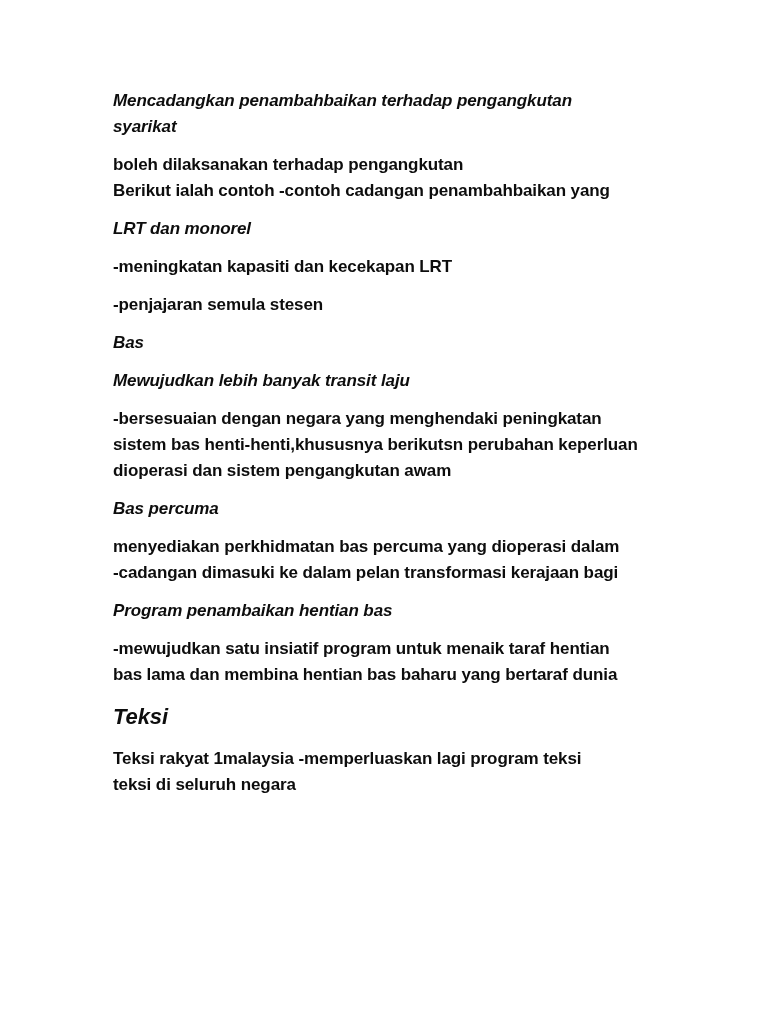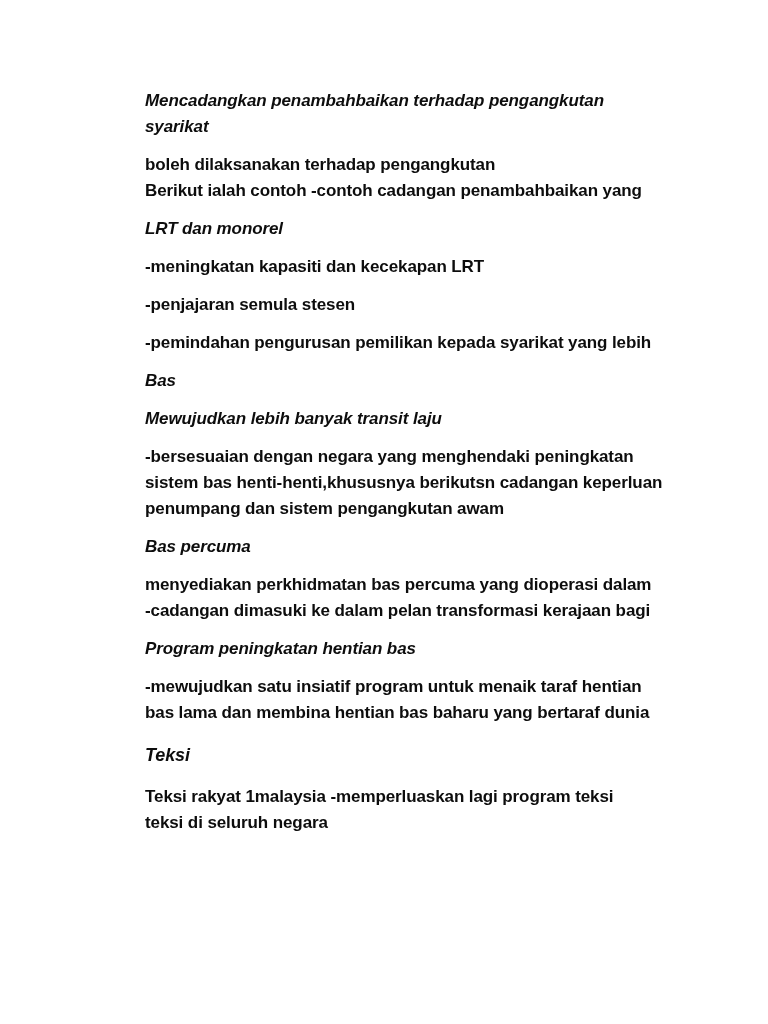--- a/index.html
+++ b/index.html
@@ -31,28 +31,27 @@
   .block {
     margin: 0 0 12px 0;
   }
   .block .line {
     white-space: nowrap;
     line-height: 26px;
     font-size: 17px;
     font-weight: 700;
     color: #0d0d0d;
     letter-spacing: -0.1px;
-    margin-left: 32px;
   }
   .block.heading .line {
     font-style: italic;
   }
   .block.heading-large .line {
     font-style: italic;
-    font-size: 18px;
+    font-size: 22px;
     line-height: 34px;
   }
 </style>
 </head>
 <body>
 
 <div class="page">
   <div class="content">
 
     <div class="block heading">
@@ -71,48 +70,47 @@
 
     <div class="block body">
       <div class="line">-meningkatan kapasiti dan kecekapan LRT</div>
     </div>
 
     <div class="block body">
       <div class="line">-penjajaran semula stesen</div>
     </div>
 
     <div class="block body">
-      <div class="line">-pemindahan pengurusan pemilikan kepada syarikat yang lebih</div>
     </div>
 
     <div class="block heading">
       <div class="line">Bas</div>
     </div>
 
     <div class="block heading">
       <div class="line">Mewujudkan lebih banyak transit laju</div>
     </div>
 
     <div class="block body">
       <div class="line">-bersesuaian dengan negara yang menghendaki peningkatan</div>
-      <div class="line">sistem bas henti-henti,khususnya berikutsn cadangan keperluan</div>
-      <div class="line">penumpang dan sistem pengangkutan awam</div>
+      <div class="line">sistem bas henti-henti,khususnya berikutsn perubahan keperluan</div>
+      <div class="line">dioperasi dan sistem pengangkutan awam</div>
     </div>
 
     <div class="block heading">
       <div class="line">Bas percuma</div>
     </div>
 
     <div class="block body">
       <div class="line">menyediakan perkhidmatan bas percuma yang dioperasi dalam</div>
       <div class="line">-cadangan dimasuki ke dalam pelan transformasi kerajaan bagi</div>
     </div>
 
     <div class="block heading">
-      <div class="line">Program peningkatan hentian bas</div>
+      <div class="line">Program penambaikan hentian bas</div>
     </div>
 
     <div class="block body">
       <div class="line">-mewujudkan satu insiatif program untuk menaik taraf hentian</div>
       <div class="line">bas lama dan membina hentian bas baharu yang bertaraf dunia</div>
     </div>
 
     <div class="block heading-large">
       <div class="line">Teksi</div>
     </div>

